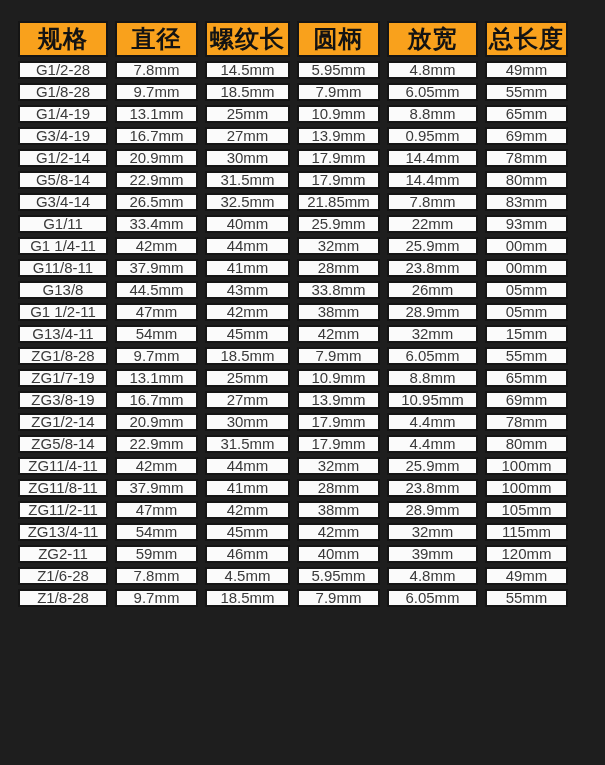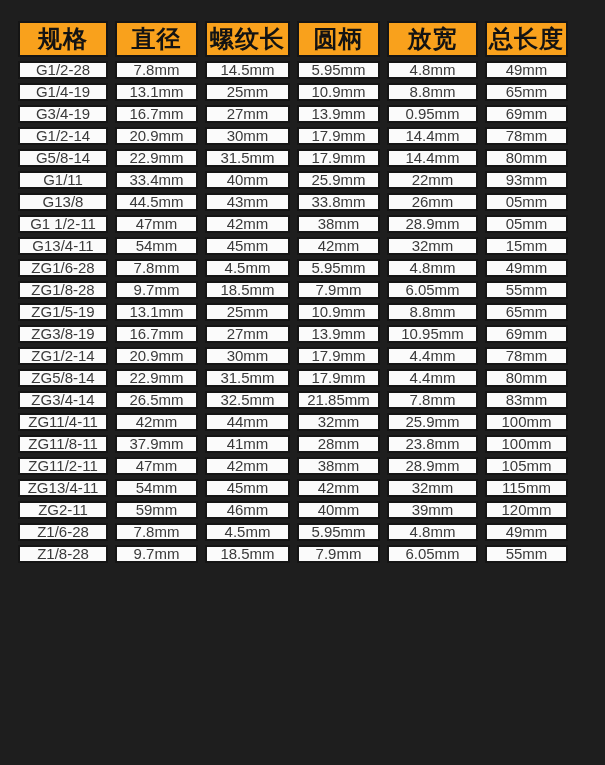--- a/index.html
+++ b/index.html
@@ -87,20 +87,28 @@
     <tbody id="spec-body">
         <tr>
           <td>G1/2-28</td>
           <td>7.8mm</td>
           <td>14.5mm</td>
           <td>5.95mm</td>
           <td>4.8mm</td>
           <td>49mm</td>
         </tr>
         <tr>
+          <td>G1/8-28</td>
+          <td>9.7mm</td>
+          <td>18.5mm</td>
+          <td>7.9mm</td>
+          <td>6.05mm</td>
+          <td>55mm</td>
+        </tr>
+        <tr>
           <td>G1/4-19</td>
           <td>13.1mm</td>
           <td>25mm</td>
           <td>10.9mm</td>
           <td>8.8mm</td>
           <td>65mm</td>
         </tr>
         <tr>
           <td>G3/4-19</td>
           <td>16.7mm</td>
@@ -119,28 +127,52 @@
         </tr>
         <tr>
           <td>G5/8-14</td>
           <td>22.9mm</td>
           <td>31.5mm</td>
           <td>17.9mm</td>
           <td>14.4mm</td>
           <td>80mm</td>
         </tr>
         <tr>
+          <td>G3/4-14</td>
+          <td>26.5mm</td>
+          <td>32.5mm</td>
+          <td>21.85mm</td>
+          <td>7.8mm</td>
+          <td>83mm</td>
+        </tr>
+        <tr>
           <td>G1/11</td>
           <td>33.4mm</td>
           <td>40mm</td>
           <td>25.9mm</td>
           <td>22mm</td>
           <td>93mm</td>
         </tr>
         <tr>
+          <td>G1 1/4-11</td>
+          <td>42mm</td>
+          <td>44mm</td>
+          <td>32mm</td>
+          <td>25.9mm</td>
+          <td>00mm</td>
+        </tr>
+        <tr>
+          <td>G11/8-11</td>
+          <td>37.9mm</td>
+          <td>41mm</td>
+          <td>28mm</td>
+          <td>23.8mm</td>
+          <td>00mm</td>
+        </tr>
+        <tr>
           <td>G13/8</td>
           <td>44.5mm</td>
           <td>43mm</td>
           <td>33.8mm</td>
           <td>26mm</td>
           <td>05mm</td>
         </tr>
         <tr>
           <td>G1 1/2-11</td>
           <td>47mm</td>
@@ -151,37 +183,29 @@
         </tr>
         <tr>
           <td>G13/4-11</td>
           <td>54mm</td>
           <td>45mm</td>
           <td>42mm</td>
           <td>32mm</td>
           <td>15mm</td>
         </tr>
         <tr>
-          <td>ZG1/6-28</td>
-          <td>7.8mm</td>
-          <td>4.5mm</td>
-          <td>5.95mm</td>
-          <td>4.8mm</td>
-          <td>49mm</td>
-        </tr>
-        <tr>
           <td>ZG1/8-28</td>
           <td>9.7mm</td>
           <td>18.5mm</td>
           <td>7.9mm</td>
           <td>6.05mm</td>
           <td>55mm</td>
         </tr>
         <tr>
-          <td>ZG1/5-19</td>
+          <td>ZG1/7-19</td>
           <td>13.1mm</td>
           <td>25mm</td>
           <td>10.9mm</td>
           <td>8.8mm</td>
           <td>65mm</td>
         </tr>
         <tr>
           <td>ZG3/8-19</td>
           <td>16.7mm</td>
           <td>27mm</td>
@@ -199,28 +223,20 @@
         </tr>
         <tr>
           <td>ZG5/8-14</td>
           <td>22.9mm</td>
           <td>31.5mm</td>
           <td>17.9mm</td>
           <td>4.4mm</td>
           <td>80mm</td>
         </tr>
         <tr>
-          <td>ZG3/4-14</td>
-          <td>26.5mm</td>
-          <td>32.5mm</td>
-          <td>21.85mm</td>
-          <td>7.8mm</td>
-          <td>83mm</td>
-        </tr>
-        <tr>
           <td>ZG11/4-11</td>
           <td>42mm</td>
           <td>44mm</td>
           <td>32mm</td>
           <td>25.9mm</td>
           <td>100mm</td>
         </tr>
         <tr>
           <td>ZG11/8-11</td>
           <td>37.9mm</td>

